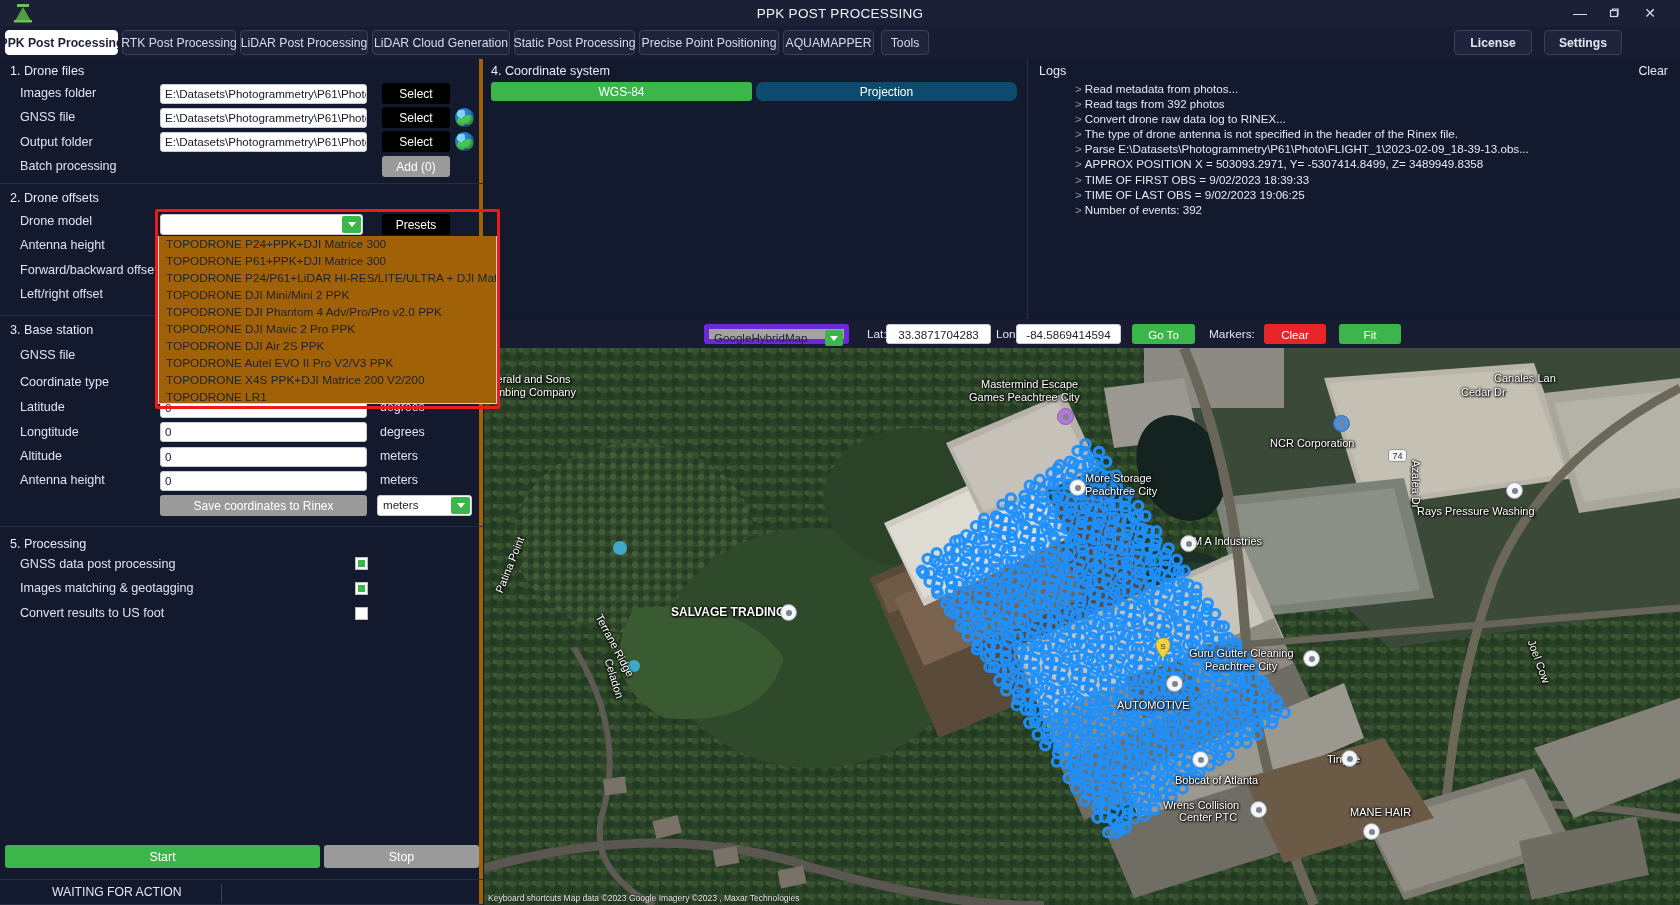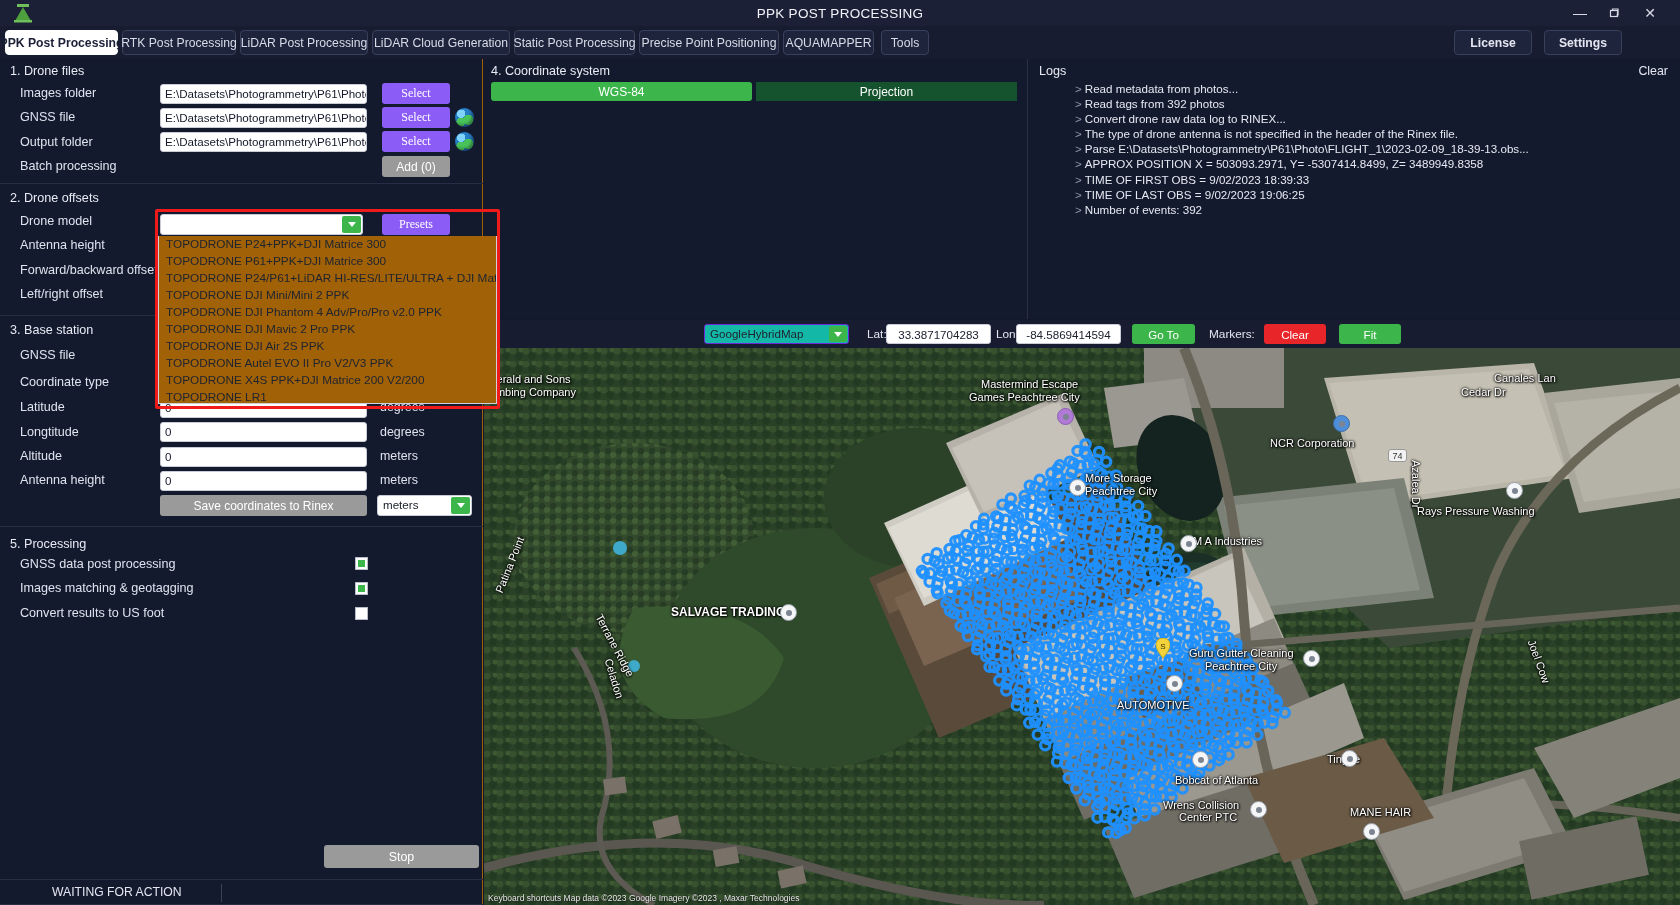--- a/index.html
+++ b/index.html
@@ -50,39 +50,39 @@
     position:absolute; top:4px; height:25px; width:78px;
     background:#1e243c; border:1px solid #39405c; border-radius:4px;
     color:#e4e7f1; font-size:12.2px;
     display:flex; align-items:center; justify-content:center;font-weight:bold;
   }
 
   
   #leftpanel {
     position:absolute; left:0; top:59px; width:483px; height:846px;
     background:#141A2E;
-    border-right:1px solid #a16207;
+    border-right:4px solid #a16207;
   }
   .section-hd {
     position:absolute; left:10px; font-size:12.6px; color:#e8ebf4;
   }
   .field-label {
     position:absolute; left:20px; font-size:12.6px; color:#dfe3ee;
   }
   .txtinput {
     position:absolute; background:#ffffff; color:#14182a;
     border:1px solid #c9ccd6; border-radius:3px;
     font-size:11.6px; font-family:"Liberation Sans", sans-serif;
     padding:0 4px; height:20px; line-height:18px;
     overflow:hidden; white-space:nowrap;
   }
   .greenbtn {
-    position:absolute; background:#8b5cf6; color:#ffffff;
+    position:absolute; background:#000000; color:#ffffff;
     border:none; border-radius:3px; font-size:12px;
-    font-family:Liberation Serif, serif;
+    font-family:Liberation Sans, sans-serif;
     display:flex; align-items:center; justify-content:center;
   }
   .greybtn {
     position:absolute; background:#9a9a9a; color:#ffffff;
     border:none; border-radius:3px; font-size:12px;
     font-family:"Liberation Sans", sans-serif;
     display:flex; align-items:center; justify-content:center;
   }
   .unit { position:absolute; font-size:12.4px; color:#dfe3ee; }
   .globe { position:absolute; width:19px; height:19px; border-radius:50%;
@@ -148,42 +148,42 @@
   
   #coordpanel {
     position:absolute; left:484px; top:59px; width:544px; height:260px;
     background:#141A2E; border-right:1px solid #2a3048;
   }
   #cs-title { position:absolute; left:7px; top:5px; font-size:12.6px; color:#e8ebf4; }
   #cs-wgs { position:absolute; left:7px; top:23px; width:261px; height:19px;
     background:#3cb54a; color:#fff; font-size:12px; border-radius:3px;
     display:flex; align-items:center; justify-content:center; }
   #cs-proj { position:absolute; left:272px; top:23px; width:261px; height:19px;
-    background:#14532d; color:#fff; font-size:12px; border-radius:0;
+    background:#0c4a6e; color:#fff; font-size:12px; border-radius:7px;
     display:flex; align-items:center; justify-content:center; }
 
   
   #logspanel {
     position:absolute; left:1029px; top:59px; width:651px; height:260px;
     background:#141A2E;
   }
   #logs-title { position:absolute; left:10px; top:5px; font-size:12.6px; color:#e8ebf4; }
   #logs-clear { position:absolute; right:12px; top:5px; font-size:12.4px; color:#e4e7f1; }
   #logs-body { position:absolute; left:3px; top:22px; right:2px; bottom:2px; overflow:hidden; }
   .log-line { font-size:11.6px; line-height:15.1px; white-space:nowrap; padding-left:3px;margin-left:40px; }
   .log-line .gt { color:#8f96ab; margin-right:3px; }
 
   
   #maparea {
     position:absolute; left:484px; top:320px; width:1196px; height:585px;
     background:#141A2E; overflow:hidden;
   }
   #map-toolbar { position:absolute; left:0; top:0; width:1196px; height:28px; background:#171c30; }
   #mt-combo { position:absolute; left:220px; top:4px; width:145px; height:20px;
-    background:#14b8a6; border:1px solid #6d28d9; border-radius:3px;
+    background:#a3a3a3; border:5px solid #6d28d9; border-radius:3px;
     font-size:11.6px; color:#20242f; padding-left:5px; line-height:18px; }
   #mt-combo-arrow { position:absolute; right:1px; top:1px; width:18px; height:16px;
     background:#3cb54a; border-radius:2px; display:flex; align-items:center; justify-content:center; }
   #mt-combo-arrow::after{ content:""; width:0;height:0;
     border-left:4px solid transparent;border-right:4px solid transparent;border-top:5px solid #fff; }
   .mt-label { position:absolute; top:7px; font-size:11.8px; color:#e4e7f1; }
   .mt-input { position:absolute; top:4px; height:20px; background:#fff;
     border:1px solid #c9ccd6; border-radius:3px; font-size:11.6px; color:#20242f;
     display:flex; align-items:center; justify-content:center; }
   .mt-btn { position:absolute; top:4px; height:20px; border-radius:3px;
@@ -306,20 +306,21 @@
 
   <div class="field-label" style="top:498px;">GNSS data post processing</div>
   <div class="chkbox on" style="left:355px; top:498px;"></div>
 
   <div class="field-label" style="top:522px;">Images matching &amp; geotagging</div>
   <div class="chkbox on" style="left:355px; top:523px;"></div>
 
   <div class="field-label" style="top:547px;">Convert results to US foot</div>
   <div class="chkbox" style="left:355px; top:548px;"></div>
 
+  <div id="start-btn">Start</div>
   <div id="stop-btn">Stop</div>
   <div id="statusbar">
     <div id="status-text">WAITING FOR ACTION</div>
     <div id="status-sep"></div>
   </div>
 </div>
 
 <div id="dropdown-list">
   <div class="dd-item">TOPODRONE P24+PPK+DJI Matrice 300</div>
   <div class="dd-item">TOPODRONE P61+PPK+DJI Matrice 300</div>

